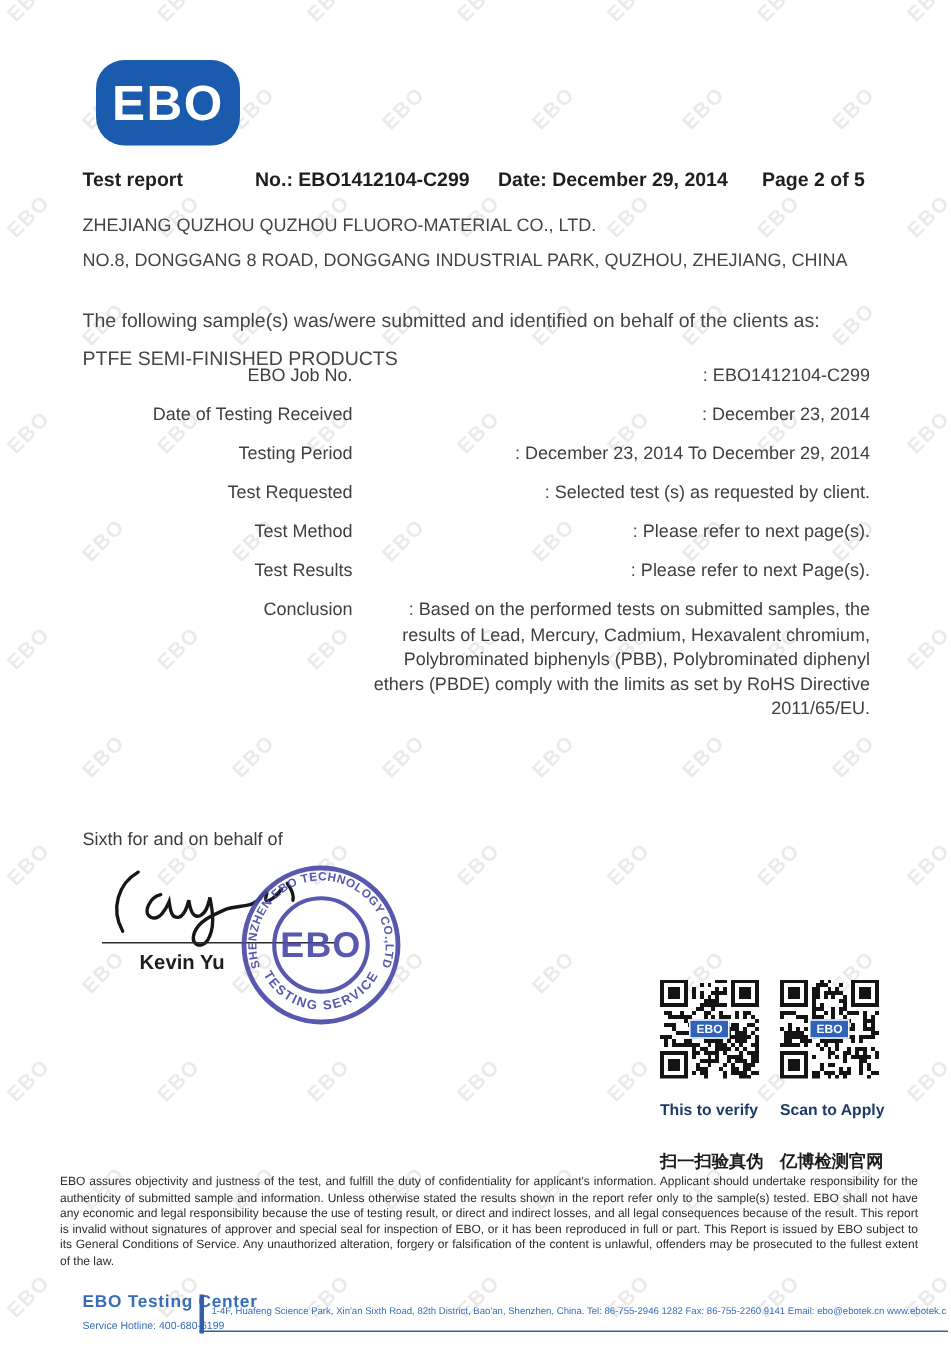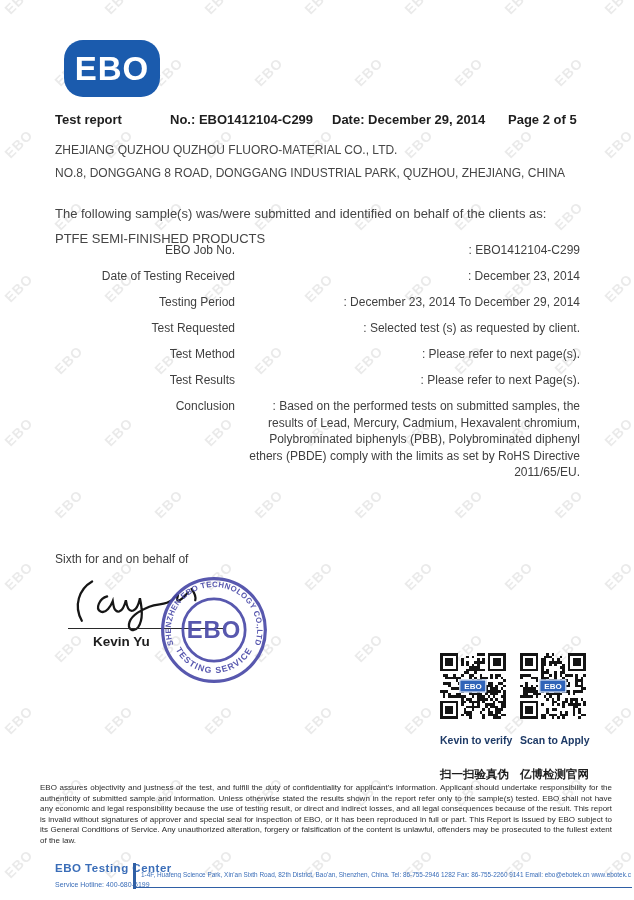--- a/index.html
+++ b/index.html
@@ -444,21 +444,21 @@
           <rect x="2" y="2" width="3" height="3" fill="#141414"></rect>
           <rect x="18" y="0" width="7" height="7" fill="#141414"></rect>
           <rect x="19" y="1" width="5" height="5" fill="#ffffff"></rect>
           <rect x="20" y="2" width="3" height="3" fill="#141414"></rect>
           <rect x="0" y="18" width="7" height="7" fill="#141414"></rect>
           <rect x="1" y="19" width="5" height="5" fill="#ffffff"></rect>
           <rect x="2" y="20" width="3" height="3" fill="#141414"></rect>
         </svg>
       <div class="qr-badge">EBO</div>
     </div>
-    <div class="qr-label">Kevin to verify</div>
+    <div class="qr-label">This to verify</div>
     <div class="qr-sub">扫一扫验真伪</div>
   </div>
 
   <div class="qr-col q2">
     <div class="qr-box">
       <svg viewBox="0 0 25 25" shape-rendering="crispEdges">
           <rect x="0" y="8" width="1" height="1" fill="#141414"></rect>
           <rect x="0" y="9" width="1" height="1" fill="#141414"></rect>
           <rect x="0" y="12" width="1" height="1" fill="#141414"></rect>
           <rect x="0" y="16" width="1" height="1" fill="#141414"></rect>

